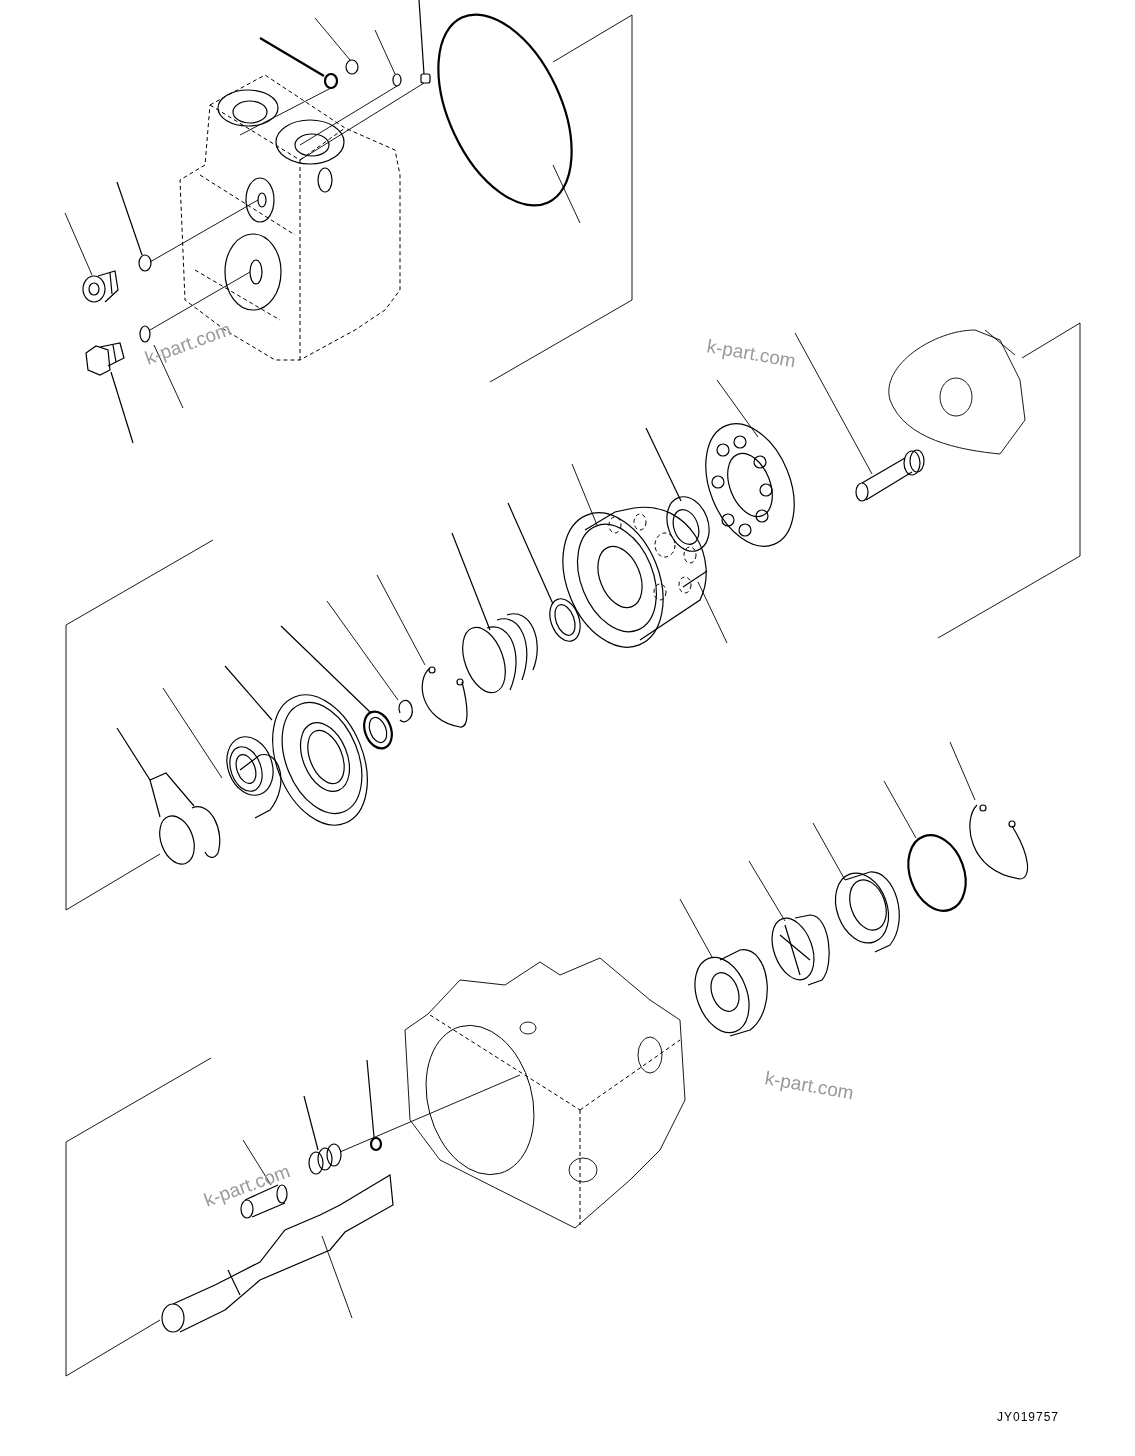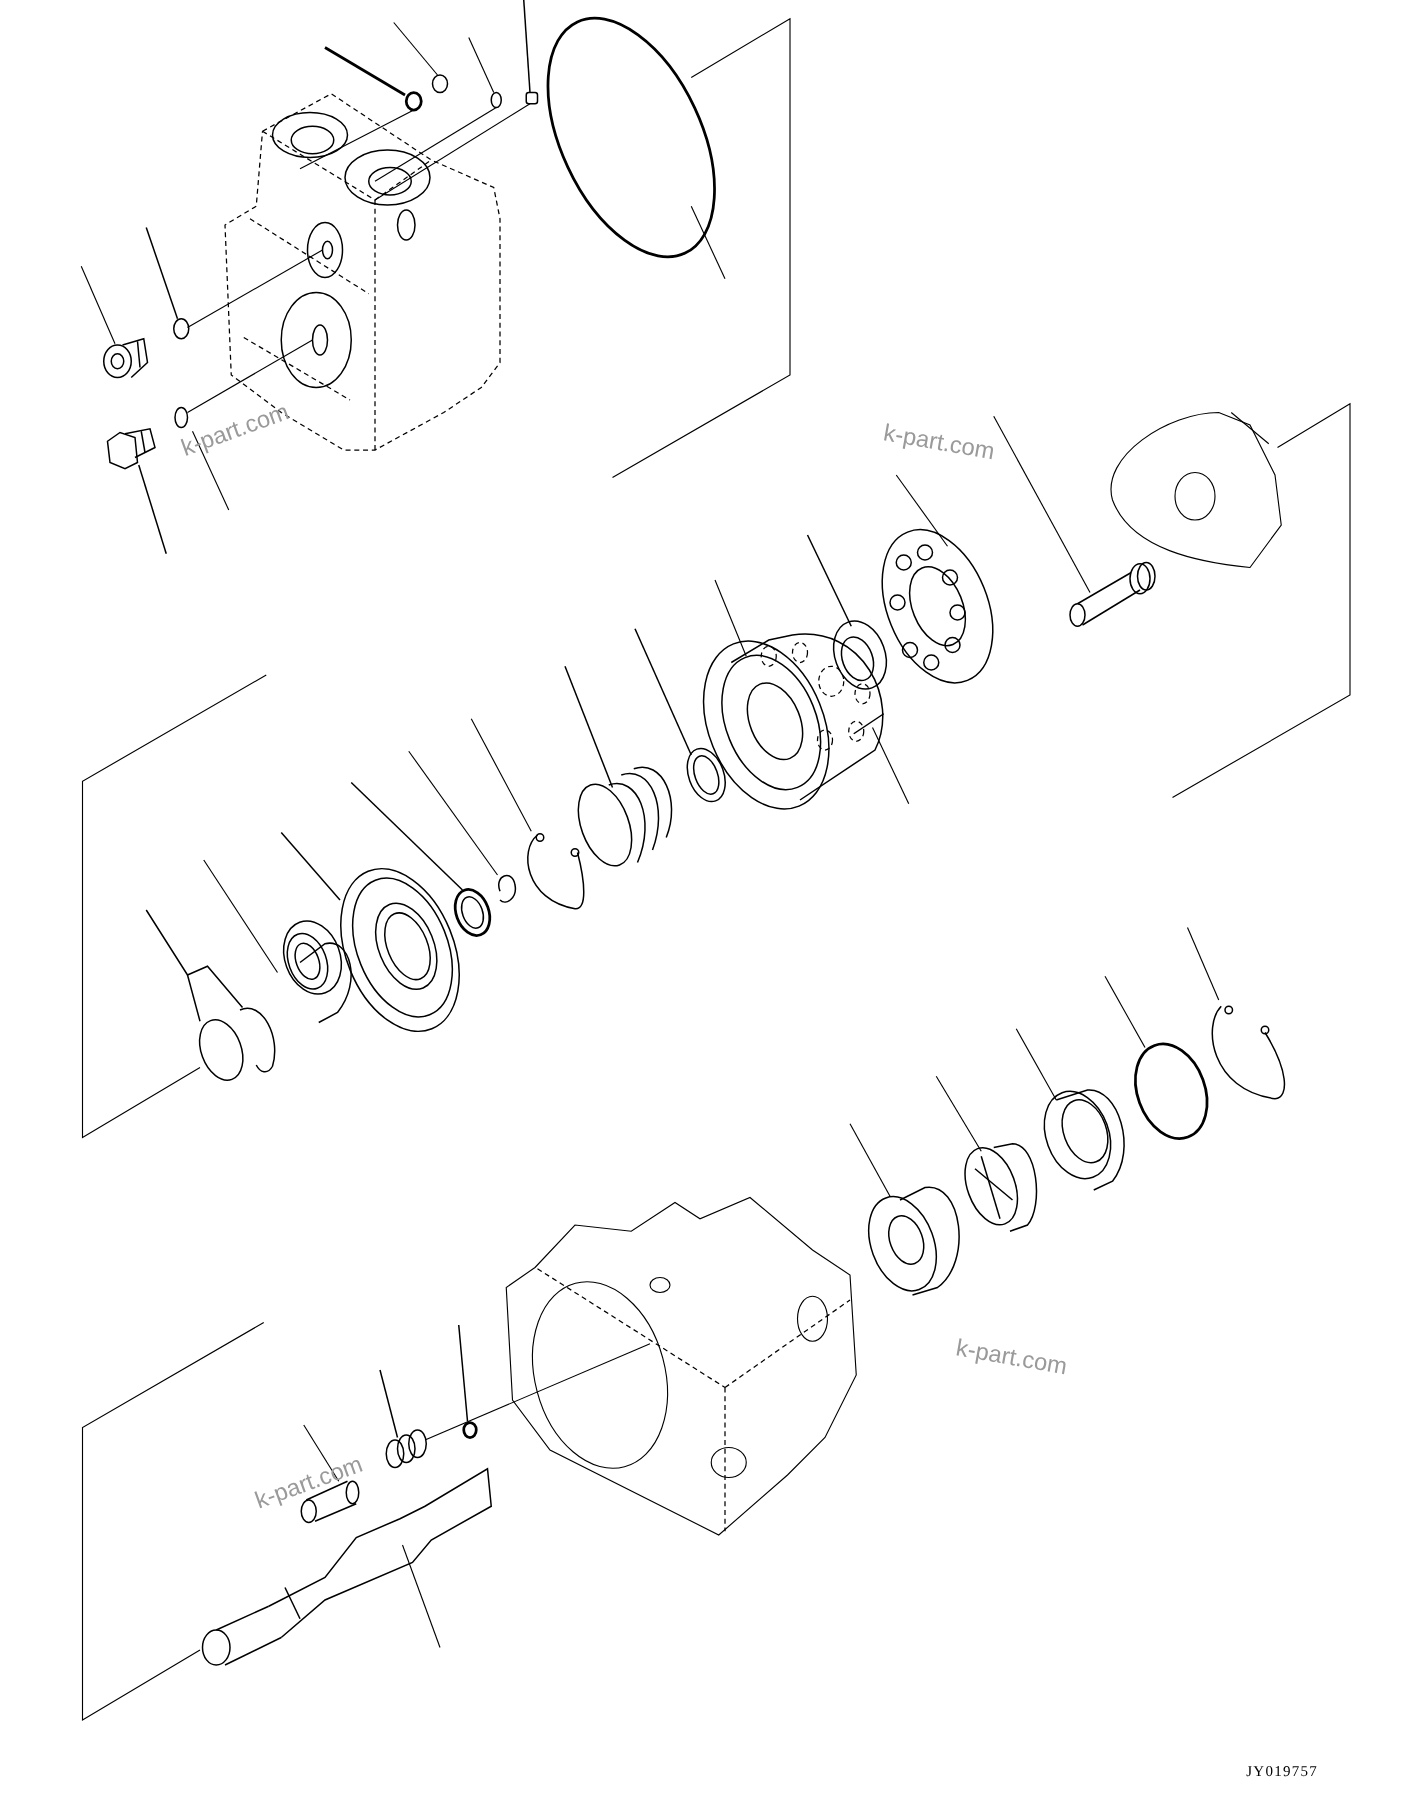--- a/index.html
+++ b/index.html
@@ -3,21 +3,21 @@
   <meta charset="utf-8">
   <style>
     html, body { margin: 0; padding: 0; background: #ffffff; }
     body { width: 1135px; height: 1456px; position: relative; overflow: hidden; font-family: "Liberation Sans", sans-serif; }
     #diagram { position: absolute; left: 0; top: 0; width: 1135px; height: 1456px; }
     .ln { stroke: #000; stroke-width: 1.2; fill: none; }
     .thin { stroke: #000; stroke-width: 0.9; fill: none; }
     .thick { stroke: #000; stroke-width: 2.2; fill: none; }
     .dash { stroke: #000; stroke-width: 1; fill: none; stroke-dasharray: 4 3; }
     .wm { font-family: "Liberation Sans", sans-serif; font-size: 19px; fill: #9a9a9a; }
-    .drawing-id { position: absolute; left: 997px; top: 1410px; font-family: Liberation Serif, serif; font-size: 12px; letter-spacing: 1px; color: #000; }
+    .drawing-id { position: absolute; left: 997px; top: 1410px; font-family: Liberation Sans, sans-serif; font-size: 12px; letter-spacing: 1px; color: #000; }
   </style>
 </head>
 <body>
 
 <svg id="diagram" viewBox="0 0 1135 1456" xmlns="http://www.w3.org/2000/svg">
 
   <g>
 
     <polyline class="thin" points="490,382 632,300 632,15 553,62"></polyline>
 

